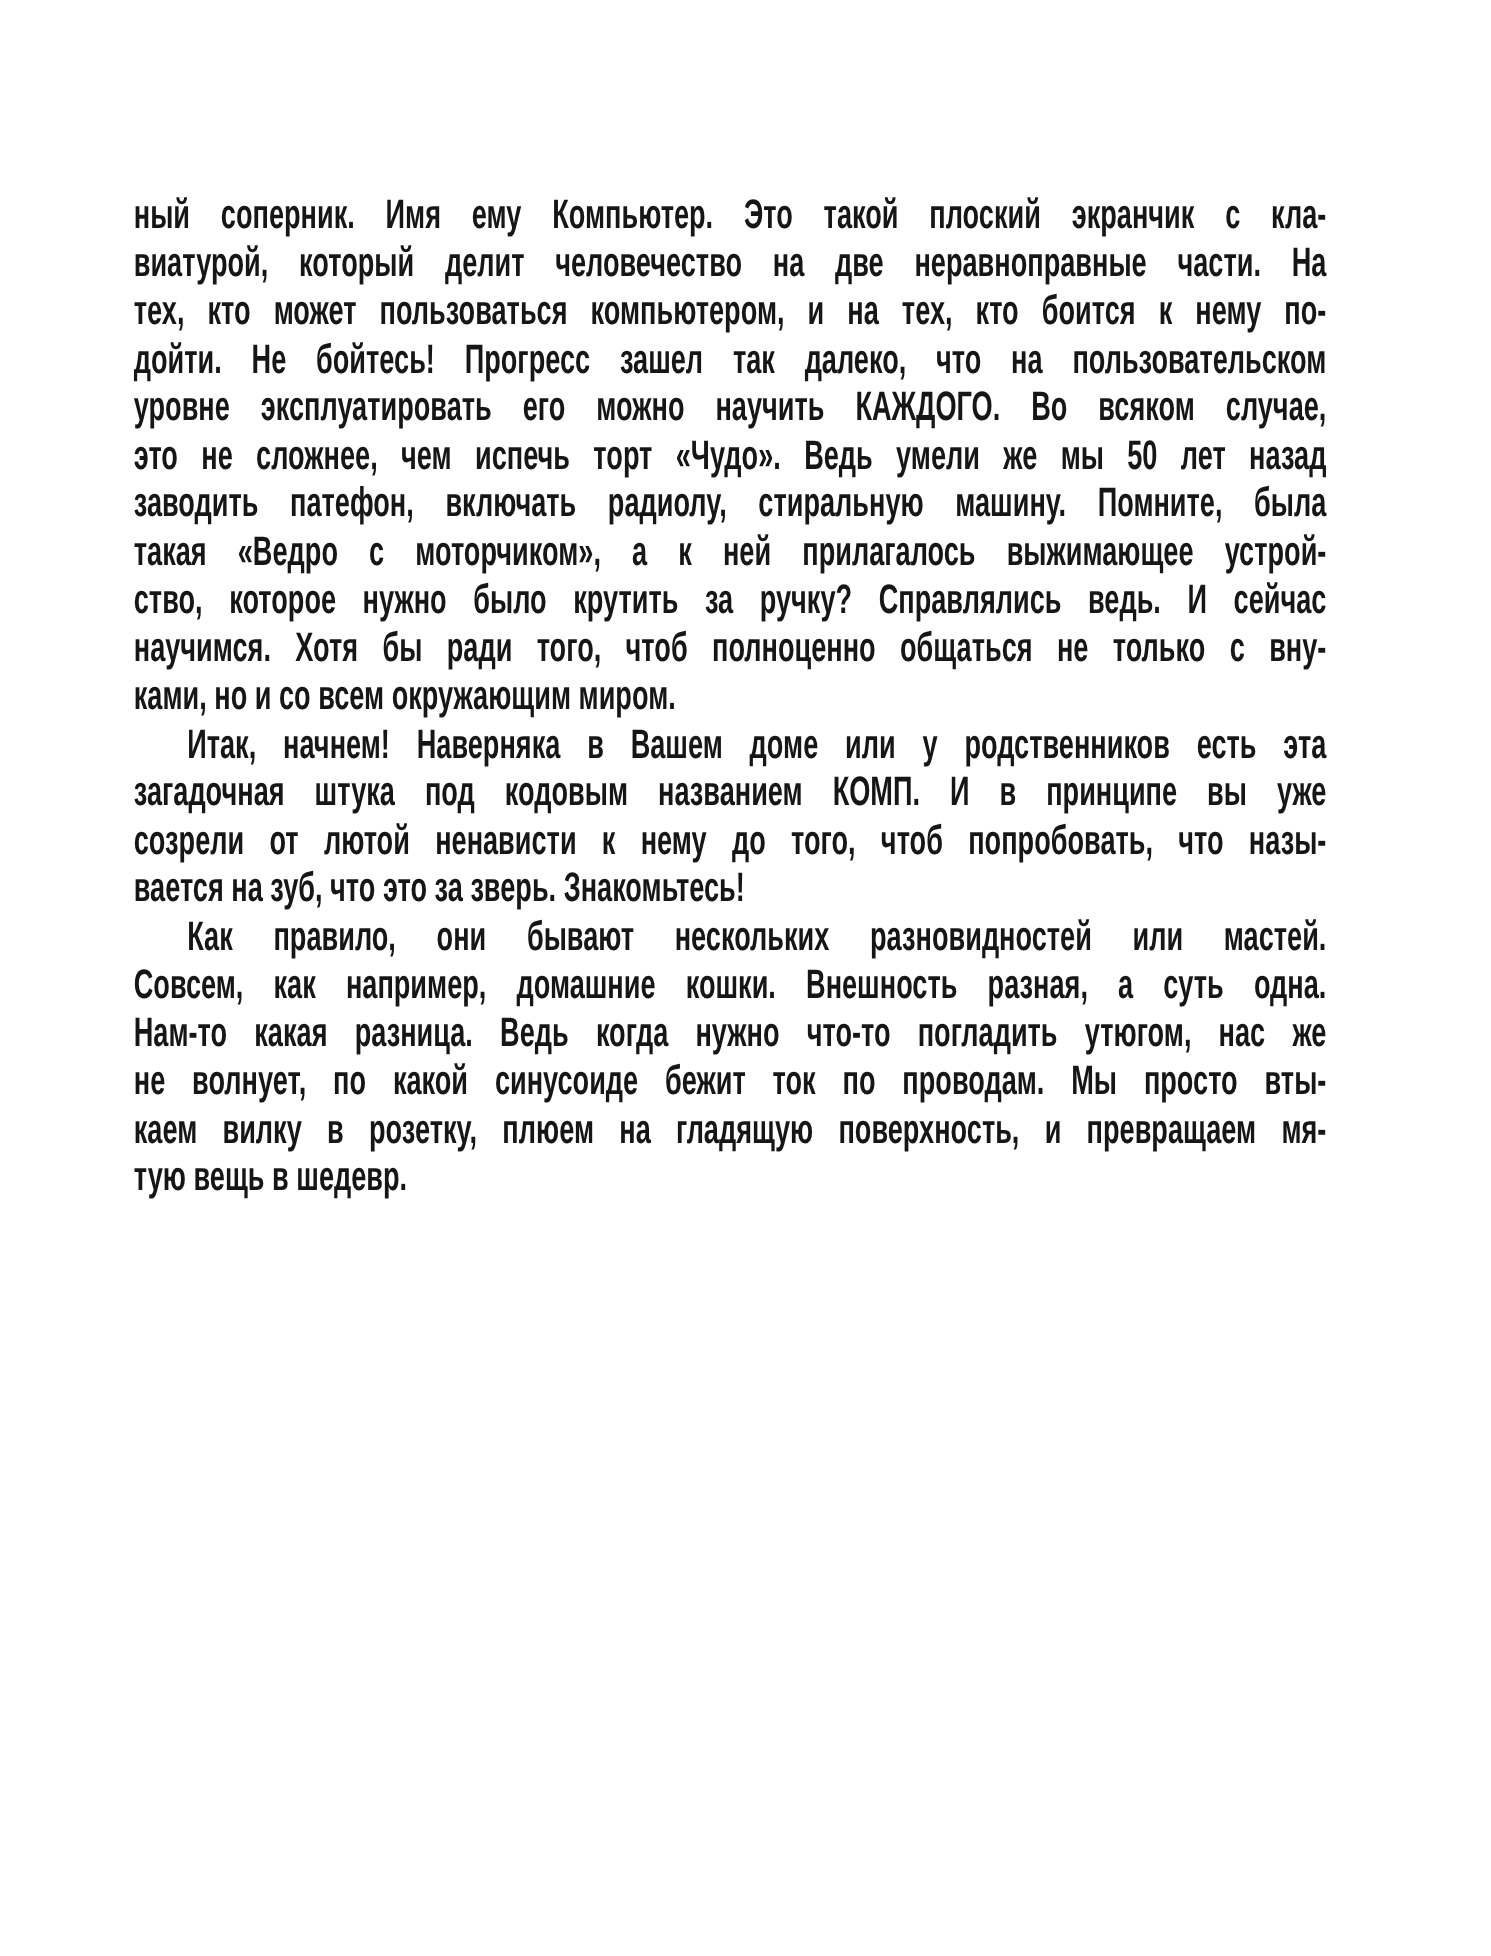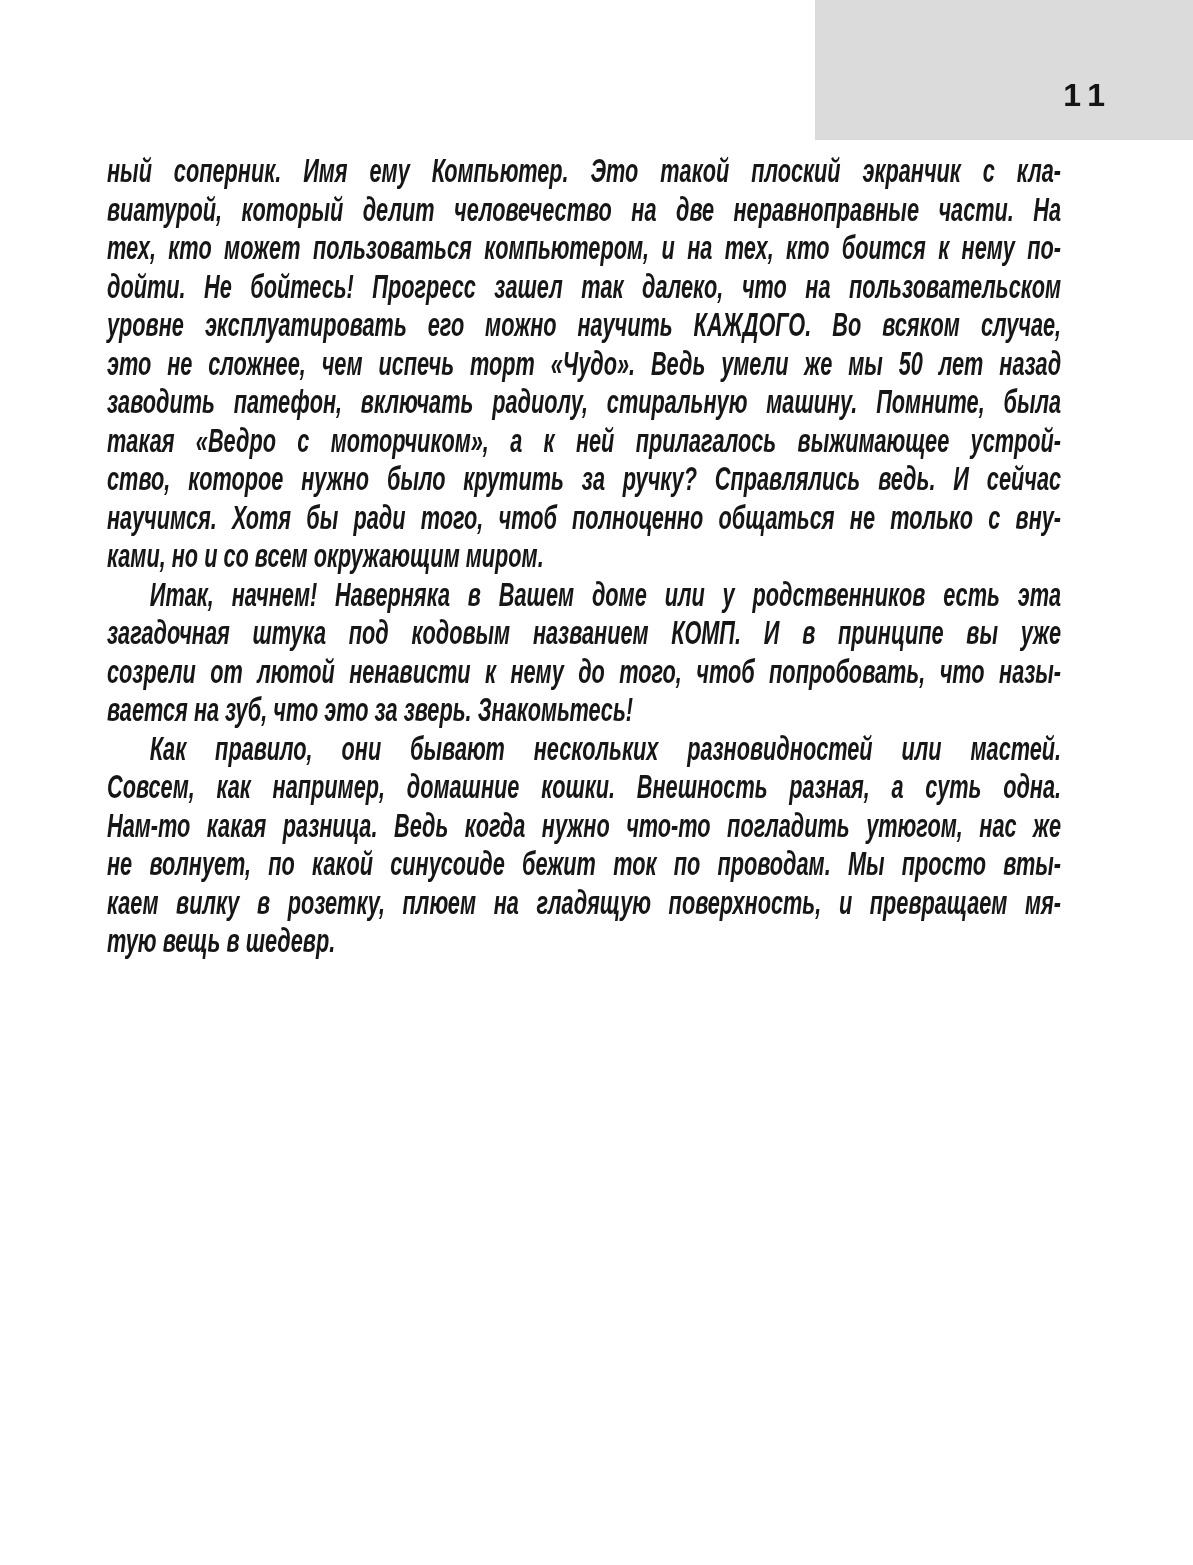--- a/index.html
+++ b/index.html
@@ -30,21 +30,20 @@
     font-size: 32px;
     font-weight: bold;
     letter-spacing: 8px;
     color: #141414;
   }
   .text-column {
     position: absolute;
     left: 107px;
     top: 152px;
     width: 954px;
-    font-style: italic;
   }
   .line {
     box-sizing: border-box;
     width: 1450px;
     height: 38.5px;
     line-height: 38.5px;
     font-size: 33px;
     font-weight: bold;
     color: #161616;
     text-align: justify;
@@ -58,23 +57,20 @@
     text-align-last: left;
   }
   .line.indent {
     padding-left: 65px;
   }
 </style>
 </head>
 <body>
 
 <div class="page">
-  <div class="header-block">
-    <div class="page-number">11</div>
-  </div>
   <div class="text-column" id="text-column">
       <div class="line">ный соперник. Имя ему Компьютер. Это такой плоский экранчик с кла-</div>
       <div class="line">виатурой, который делит человечество на две неравноправные части. На</div>
       <div class="line">тех, кто может пользоваться компьютером, и на тех, кто боится к нему по-</div>
       <div class="line">дойти. Не бойтесь! Прогресс зашел так далеко, что на пользовательском</div>
       <div class="line">уровне эксплуатировать его можно научить КАЖДОГО. Во всяком случае,</div>
       <div class="line">это не сложнее, чем испечь торт «Чудо». Ведь умели же мы 50 лет назад</div>
       <div class="line">заводить патефон, включать радиолу, стиральную машину. Помните, была</div>
       <div class="line">такая «Ведро с моторчиком», а к ней прилагалось выжимающее устрой-</div>
       <div class="line">ство, которое нужно было крутить за ручку? Справлялись ведь. И сейчас</div>

